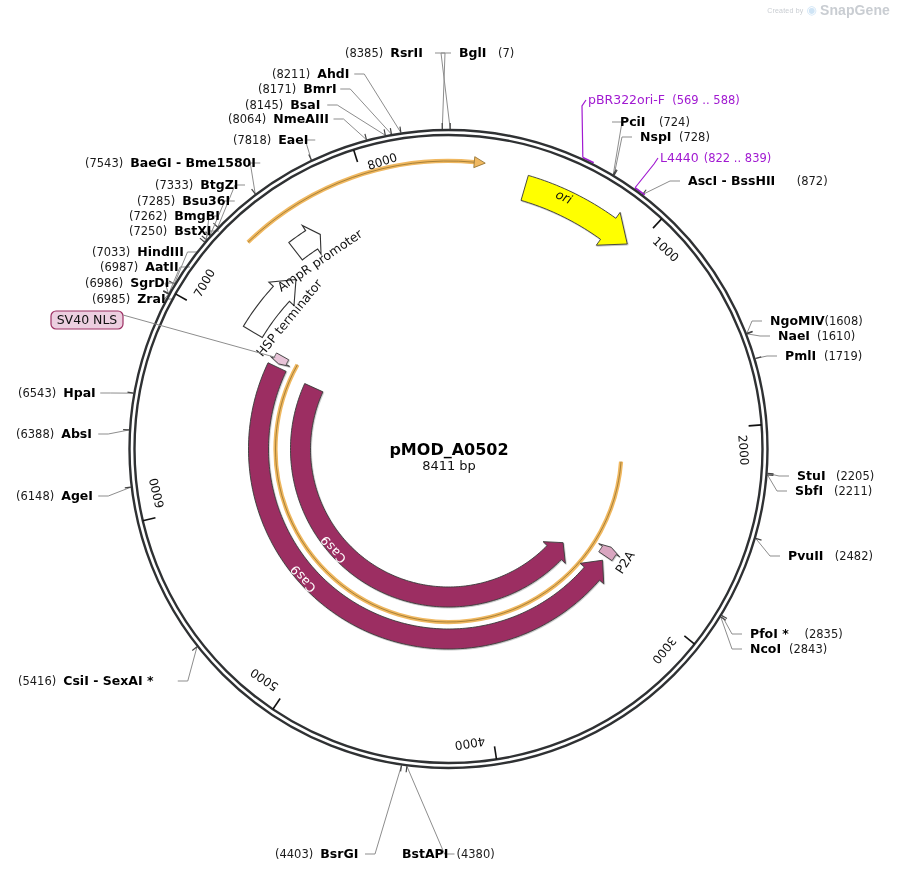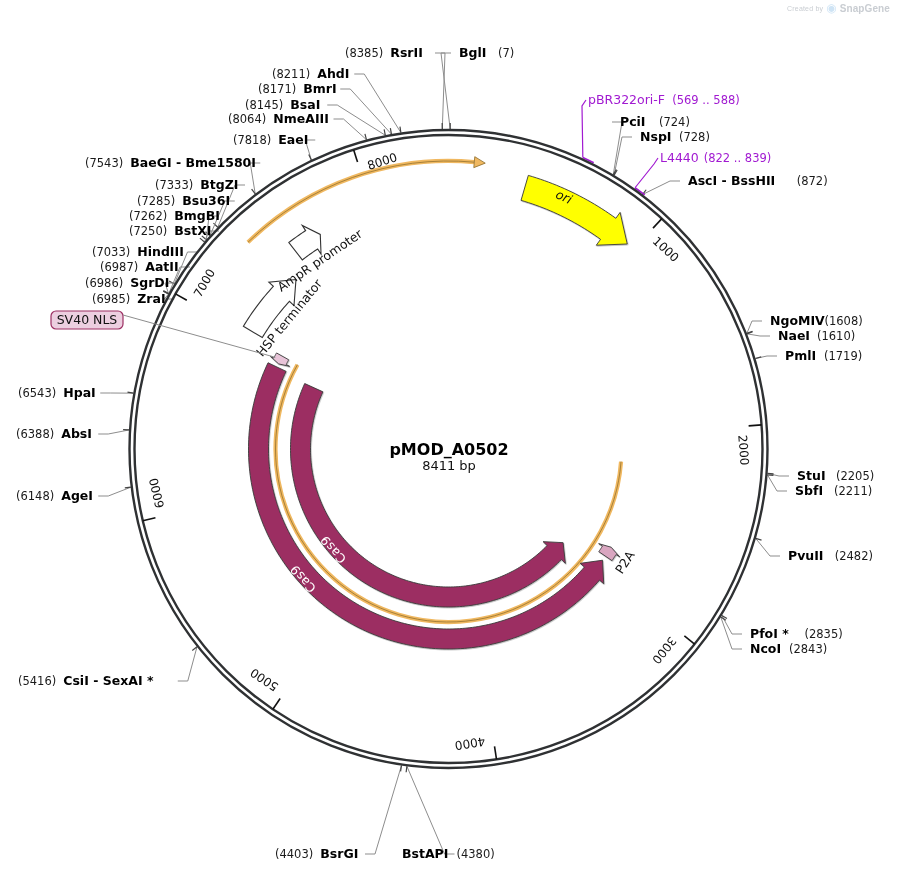--- a/index.html
+++ b/index.html
@@ -10,21 +10,21 @@
     position:relative;overflow:hidden;
   }
   #map{position:absolute;left:0;top:0;width:898px;height:872px;}
   .wm{
     position:absolute;right:8px;top:2px;
     display:flex;align-items:center;gap:3px;
     font-family:"Liberation Sans",sans-serif;
     user-select:none;
   }
   .wm .wm-made{font-size:7px;color:#c9cdd2;letter-spacing:.2px;}
-  .wm .wm-name{font-size:10px;color:#c9cdd2;font-weight:600;letter-spacing:.1px;}
+  .wm .wm-name{font-size:14px;color:#c9cdd2;font-weight:600;letter-spacing:.1px;}
   .wm .wm-logo{font-size:12px;color:#cfe4f5;line-height:1;}
   text{dominant-baseline:alphabetic;}
   .enz{font-family:"DejaVu Sans","Liberation Sans",sans-serif;font-size:12.5px;font-weight:bold;fill:#000;}
   .pos{font-family:"DejaVu Sans","Liberation Sans",sans-serif;font-size:11.5px;fill:#1a1a1a;font-weight:normal;}
   .prim{font-family:"DejaVu Sans","Liberation Sans",sans-serif;font-size:12.5px;fill:#a11ad1;}
   .primpos{font-family:"DejaVu Sans","Liberation Sans",sans-serif;font-size:11.5px;fill:#a11ad1;}
   .ticklbl{font-family:"DejaVu Sans","Liberation Sans",sans-serif;font-size:12px;fill:#111;}
   .feat-in{font-family:"DejaVu Sans","Liberation Sans",sans-serif;font-size:12.5px;fill:#ffffff;}
   .feat-out{font-family:"DejaVu Sans","Liberation Sans",sans-serif;font-size:12.5px;fill:#111;}
   .feat-ori{font-family:"DejaVu Sans","Liberation Sans",sans-serif;font-size:12.5px;fill:#111;font-style:italic;}

